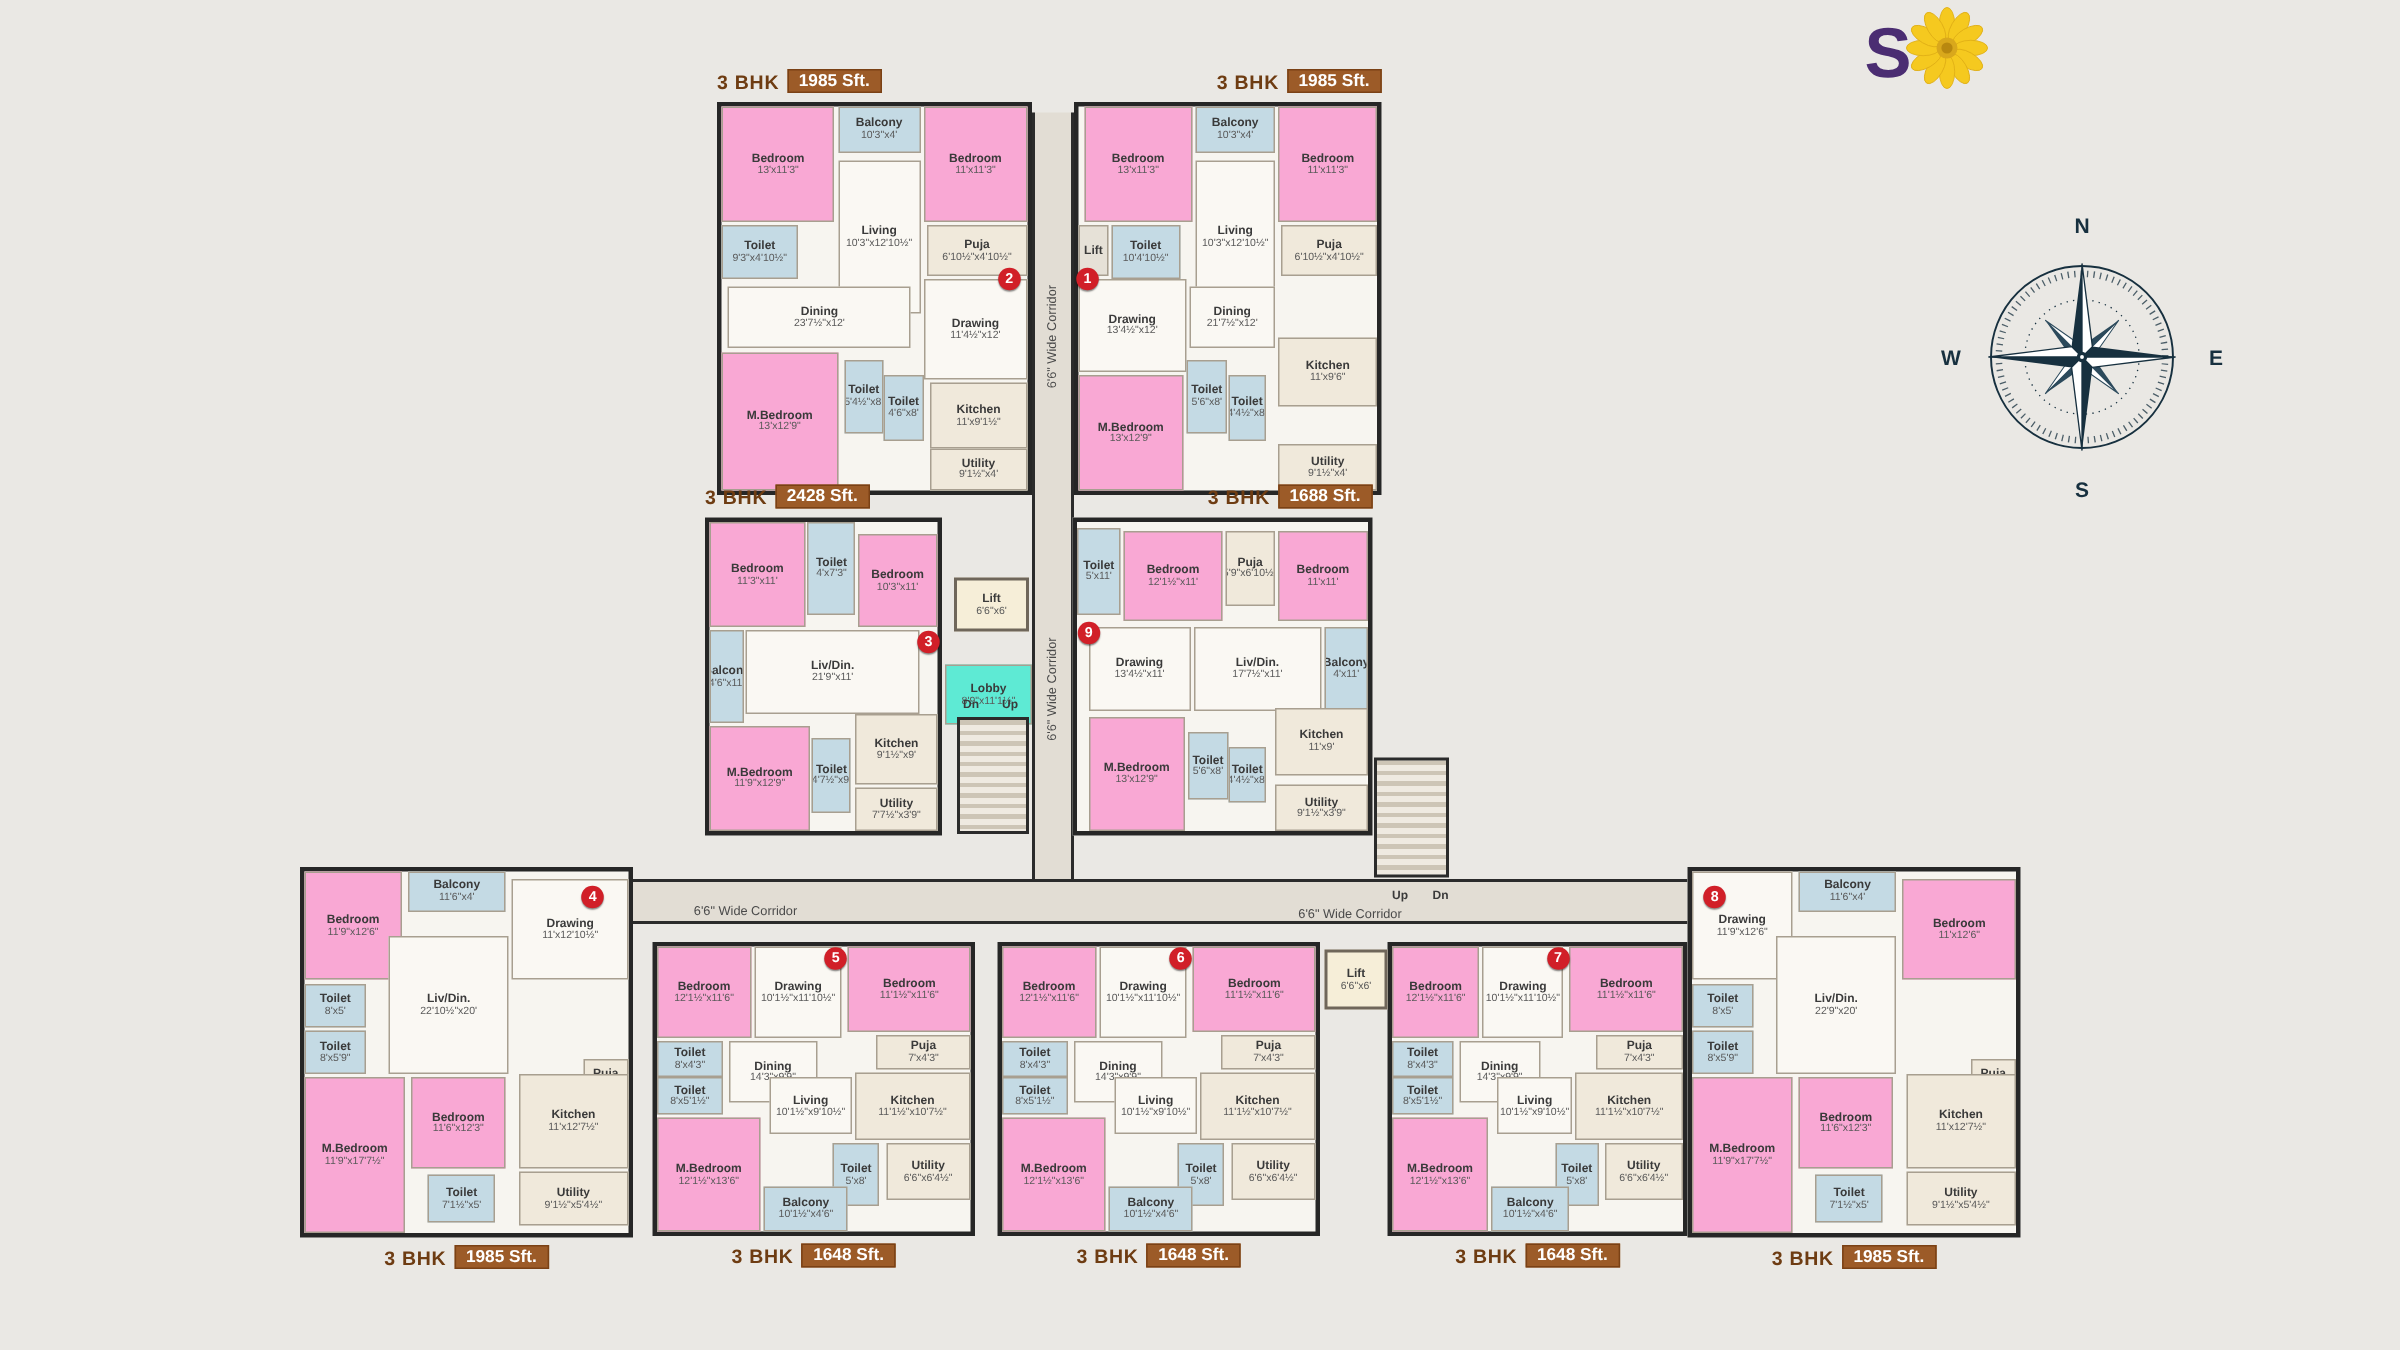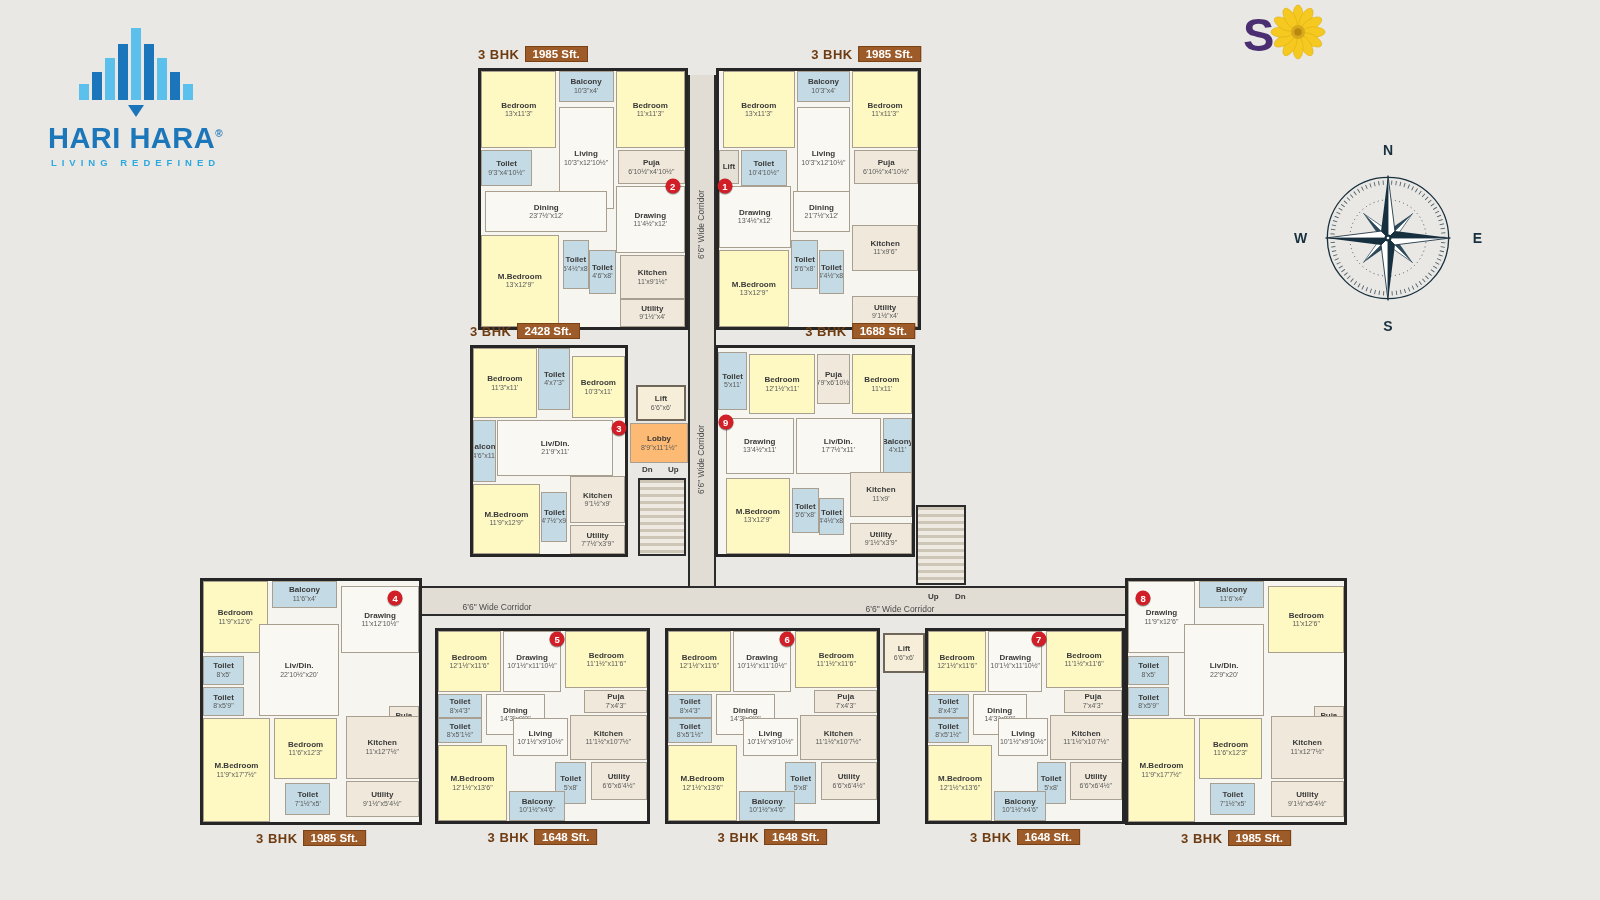--- a/index.html
+++ b/index.html
@@ -28,60 +28,44 @@
   #compass .cs{bottom:-4px;left:50%;transform:translateX(-50%);}
   #compass .cw{left:-2px;top:50%;transform:translateY(-50%);}
   #compass .ce{right:-2px;top:50%;transform:translateY(-50%);}
 
   
   #plan{position:absolute;inset:0;}
   .unit{position:absolute;background:#f7f5f0;border:3px solid #262626;box-sizing:border-box;z-index:2;}
   .room{position:absolute;box-sizing:border-box;border:1px solid #a89f90;display:flex;flex-direction:column;align-items:center;justify-content:center;text-align:center;overflow:hidden;line-height:1.05;padding:1px;}
   .rname{font-size:8px;font-weight:bold;color:#3a3a3a;white-space:nowrap;}
   .rdims{font-size:7px;color:#5a5a5a;white-space:nowrap;}
-  .kind-bedroom{background:#fef9c3;}
+  .kind-bedroom{background:#f9a8d4;}
   .kind-living{background:#faf8f3;}
   .kind-service{background:#f0e9db;}
   .kind-wet{background:#c4dae4;}
   .kind-duct{background:#e6e1d7;}
   .croom{position:absolute;z-index:3;box-sizing:border-box;display:flex;flex-direction:column;align-items:center;justify-content:center;text-align:center;overflow:hidden;line-height:1.05;}
   .kind-lift{background:#f6eed8;border:2px solid #6f665a;}
-  .kind-lobby{background:#fdba74;border:1px solid #a89f90;}
+  .kind-lobby{background:#5eead4;border:1px solid #a89f90;margin-top:20px;}
   .stair{position:absolute;z-index:3;border:2px solid #2b2b2b;background:repeating-linear-gradient(180deg,#cdc5b6 0 3px,#efeae1 3px 7px);box-sizing:border-box;}
   .slabel{position:absolute;z-index:4;font-size:8px;font-weight:bold;color:#3a3a3a;}
   .corridor-v{position:absolute;background:#e2ddd4;border-left:2px solid #2b2b2b;border-right:2px solid #2b2b2b;z-index:1;box-sizing:border-box;}
   .corridor-h{position:absolute;background:#e2ddd4;border-top:2px solid #2b2b2b;border-bottom:2px solid #2b2b2b;z-index:1;box-sizing:border-box;}
   .clabel{position:absolute;z-index:4;font-size:8.5px;color:#4a4a4a;transform:translateX(-50%);white-space:nowrap;}
   .clabel-v{position:absolute;z-index:4;font-size:8.5px;color:#4a4a4a;writing-mode:vertical-rl;transform:rotate(180deg);white-space:nowrap;}
   .ucircle{position:absolute;z-index:5;width:15px;height:15px;border-radius:50%;background:#d11f28;color:#fff;font-size:9.5px;font-weight:bold;display:flex;align-items:center;justify-content:center;transform:translate(-50%,-50%);box-shadow:0 1px 1px rgba(0,0,0,.45);}
   .ulabel{position:absolute;z-index:5;display:flex;align-items:center;gap:5px;white-space:nowrap;}
   .utype{font-size:13px;font-weight:bold;color:#6e3c12;letter-spacing:.5px;}
   .ubadge{font-size:11.5px;font-weight:bold;color:#fff;background:#9c5b28;padding:1px 7px;border:1px solid #7a4115;}
 </style>
 </head>
 <body>
 
 <div id="canvas">
 
-  <div id="logo">
-    <svg width="150" height="94" viewBox="0 0 150 94">
-      <rect x="18" y="58" width="10" height="16" fill="#5bc0ec"></rect>
-      <rect x="31" y="46" width="10" height="28" fill="#1b75bb"></rect>
-      <rect x="44" y="32" width="10" height="42" fill="#5bc0ec"></rect>
-      <rect x="57" y="18" width="10" height="56" fill="#1b75bb"></rect>
-      <rect x="70" y="2" width="10" height="72" fill="#5bc0ec"></rect>
-      <rect x="83" y="18" width="10" height="56" fill="#1b75bb"></rect>
-      <rect x="96" y="32" width="10" height="42" fill="#5bc0ec"></rect>
-      <rect x="109" y="46" width="10" height="28" fill="#1b75bb"></rect>
-      <rect x="122" y="58" width="10" height="16" fill="#5bc0ec"></rect>
-      <polygon points="67,79 83,79 75,91" fill="#1b75bb"></polygon>
-    </svg>
-    <div class="ltitle"><span>HARI HARA</span><span class="lreg">®</span></div>
-    <div class="ltag">LIVING REDEFINED</div>
-  </div>
 
   <div id="brand">
     <div class="brand-row2">
       <span class="bmain">S</span>
       <svg class="flower" viewBox="0 0 60 60">
         <g fill="#f5c91f" stroke="#dfae15" stroke-width="0.6">
           <ellipse cx="30" cy="13" rx="5.5" ry="12"></ellipse>
           <ellipse cx="30" cy="13" rx="5.5" ry="12" transform="rotate(30 30 30)"></ellipse>
           <ellipse cx="30" cy="13" rx="5.5" ry="12" transform="rotate(60 30 30)"></ellipse>
           <ellipse cx="30" cy="13" rx="5.5" ry="12" transform="rotate(90 30 30)"></ellipse>

